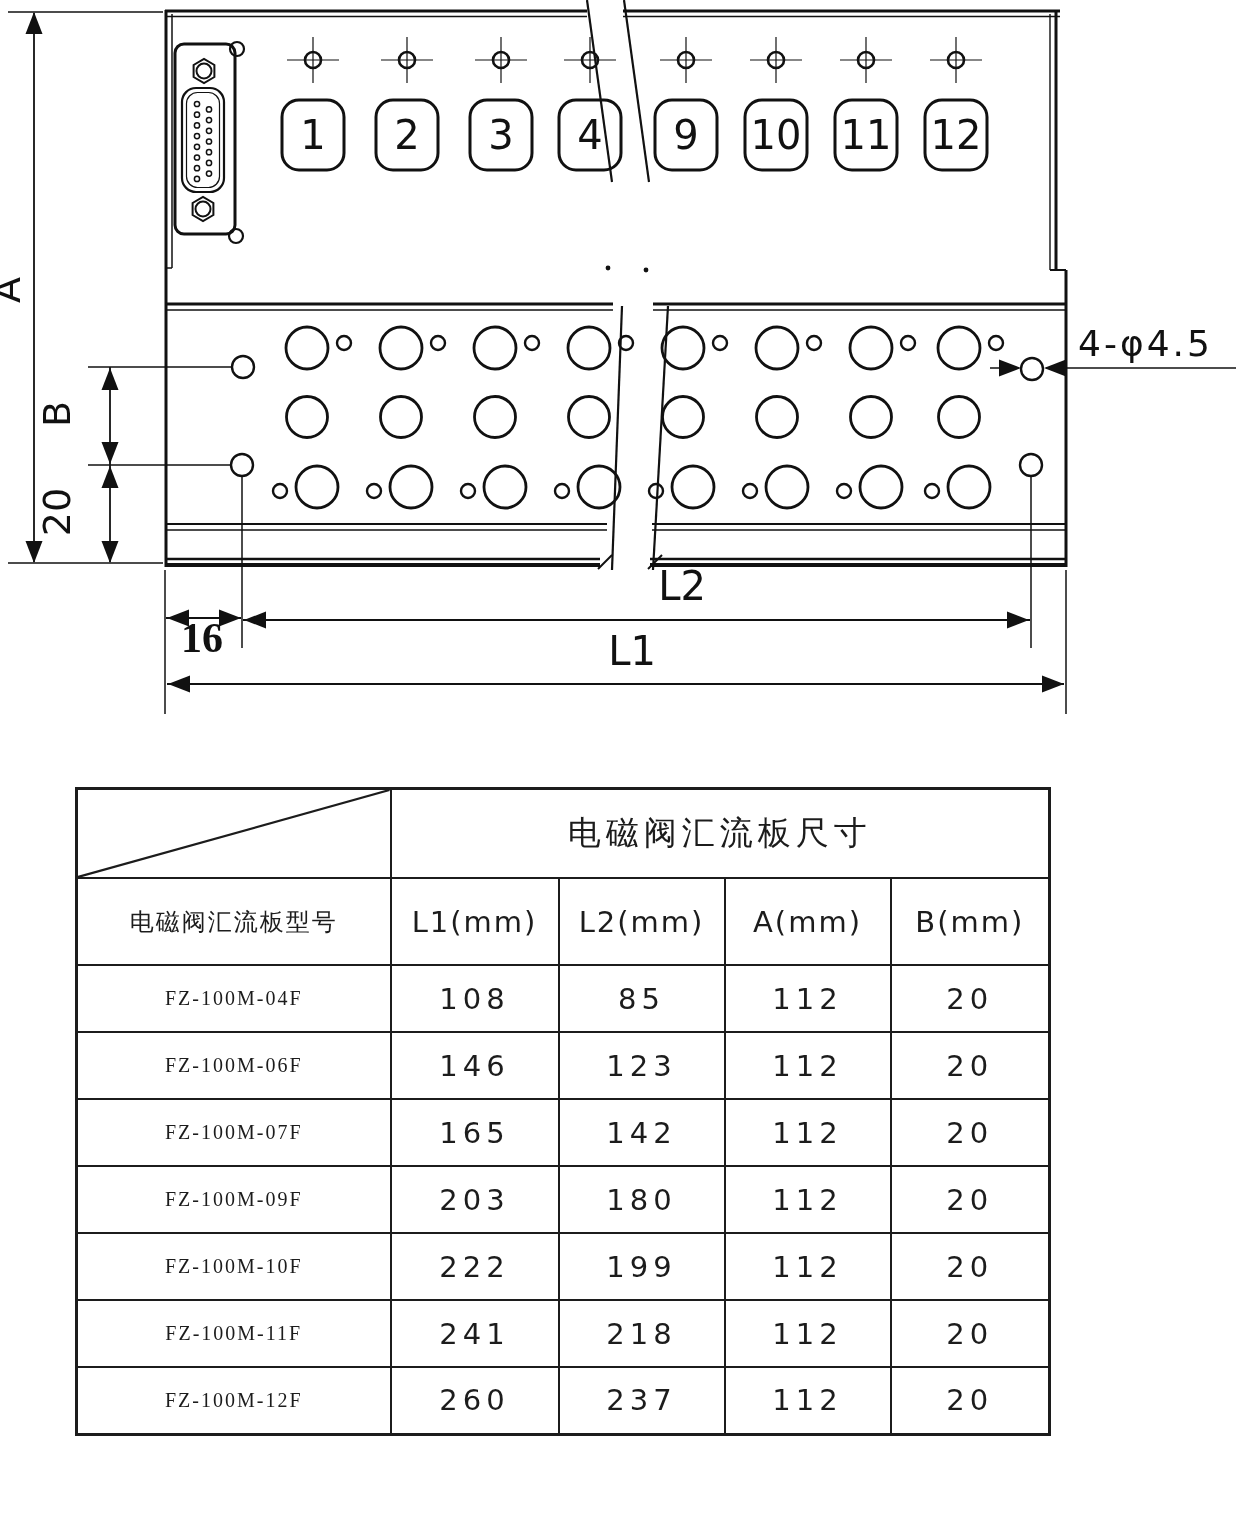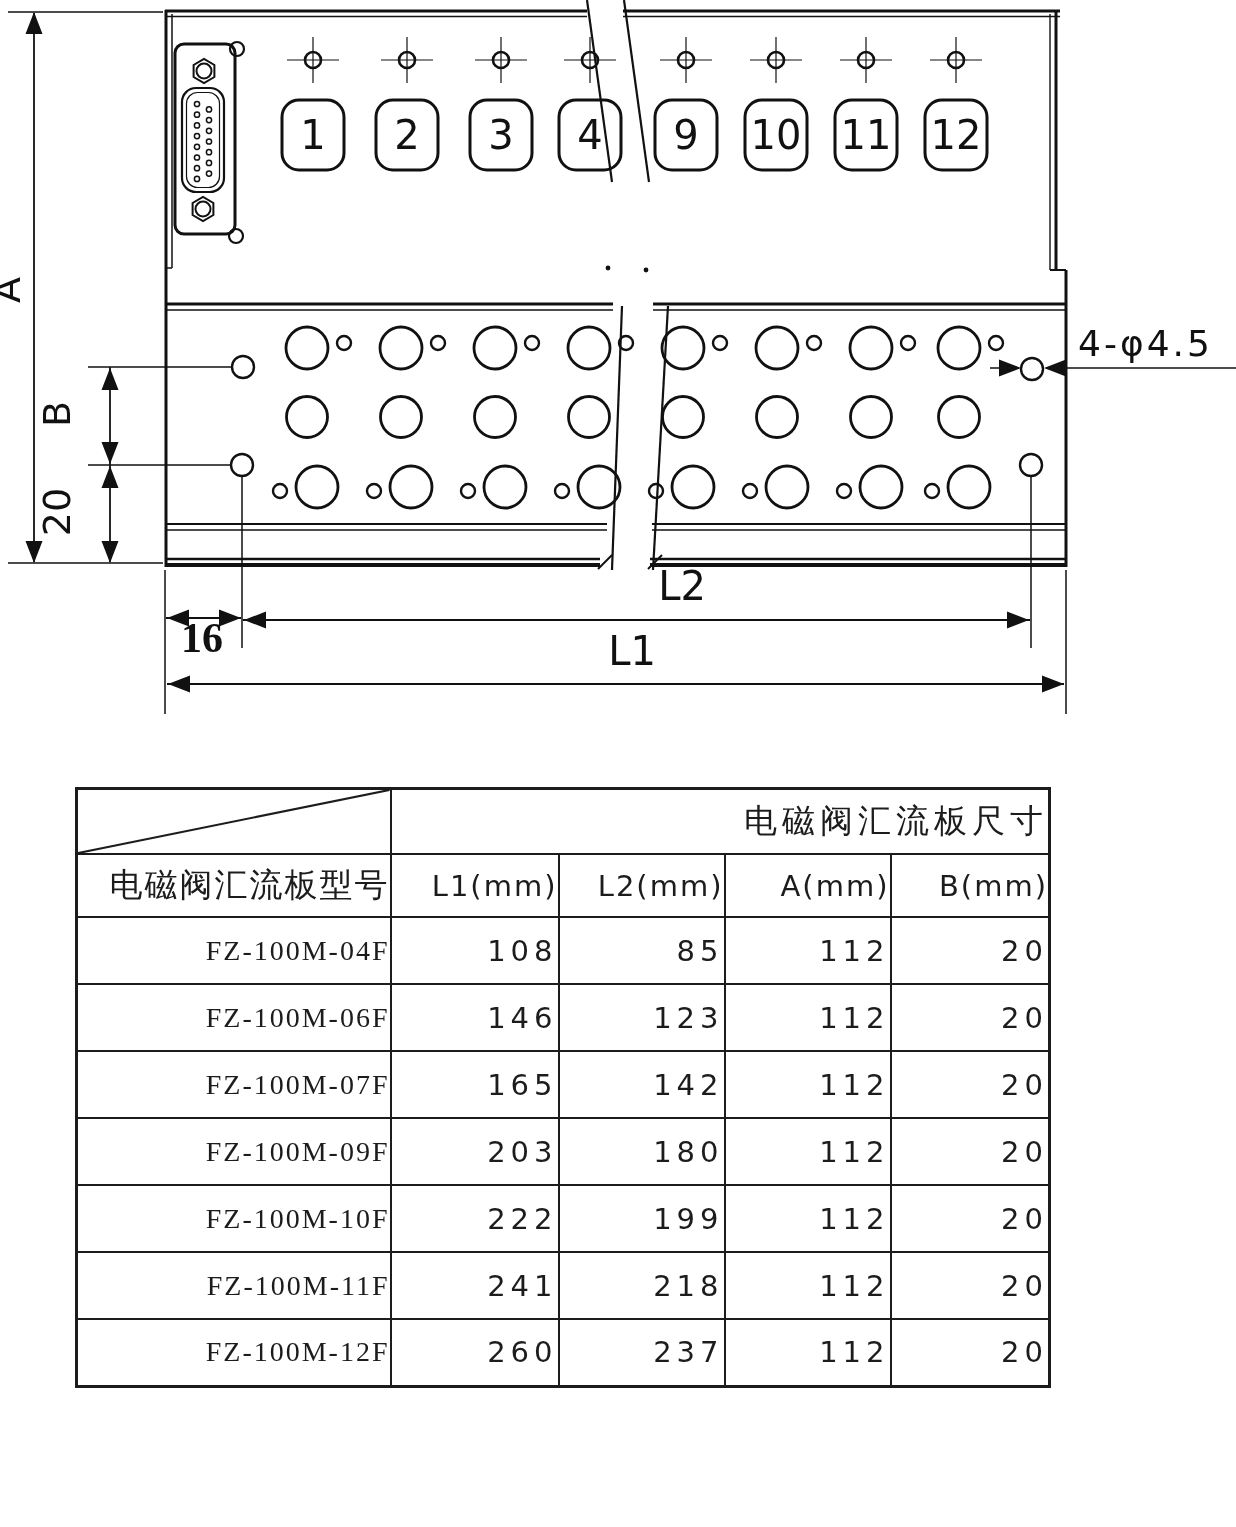--- a/index.html
+++ b/index.html
@@ -4,30 +4,30 @@
 <style>
   html,body{margin:0;padding:0;background:#ffffff;}
   .page{position:relative;width:1236px;height:1527px;background:#fff;overflow:hidden;
         font-family:"DejaVu Sans","Liberation Sans",sans-serif;color:#111;}
   .drawing{position:absolute;left:0;top:0;width:1236px;height:760px;}
   .drawing svg{display:block;}
 
   
   table.spec{position:absolute;left:75px;top:787px;width:973px;border-collapse:collapse;
              table-layout:fixed;background:#fff;}
-  table.spec td{border:2px solid #1c1c1c;padding:0;text-align:right;vertical-align:middle;
+  table.spec td{border:2px solid #1c1c1c;padding:12px;text-align:center;vertical-align:middle;
                 color:#1c1c1c;overflow:hidden;}
   table.spec{border:3px solid #1c1c1c;}
   td.diag{position:relative;height:63px;}
   td.diag svg{position:absolute;left:0;top:0;width:100%;height:100%;}
   td.title-cell{font-size:33px;letter-spacing:5px;font-weight:500;height:63px;}
-  td.model-hdr{font-size:33px;letter-spacing:2px;font-weight:500;height:61px;border-radius:11px;}
+  td.model-hdr{font-size:24px;letter-spacing:2px;font-weight:500;height:61px;border-radius:11px;}
   td.col-hdr{font-size:29px;letter-spacing:2px;}
   tr.data-row{height:67px;}
-  td.model-cell{font-family:"Liberation Serif","DejaVu Serif",serif;font-size:28px;letter-spacing:2px;}
+  td.model-cell{font-family:"Liberation Serif","DejaVu Serif",serif;font-size:20px;letter-spacing:2px;}
   td.num-cell{font-size:29px;letter-spacing:5px;border-radius:13px;}
 </style>
 </head>
 <body>
 
 <div class="page">
   <div class="drawing">
     <svg id="dwg" width="1236" height="760" viewBox="0 0 1236 760">
         <line x1="165" y1="11" x2="587" y2="11" stroke="#111" stroke-width="3.2"></line>
         <line x1="623" y1="11" x2="1060" y2="11" stroke="#111" stroke-width="3.2"></line>

